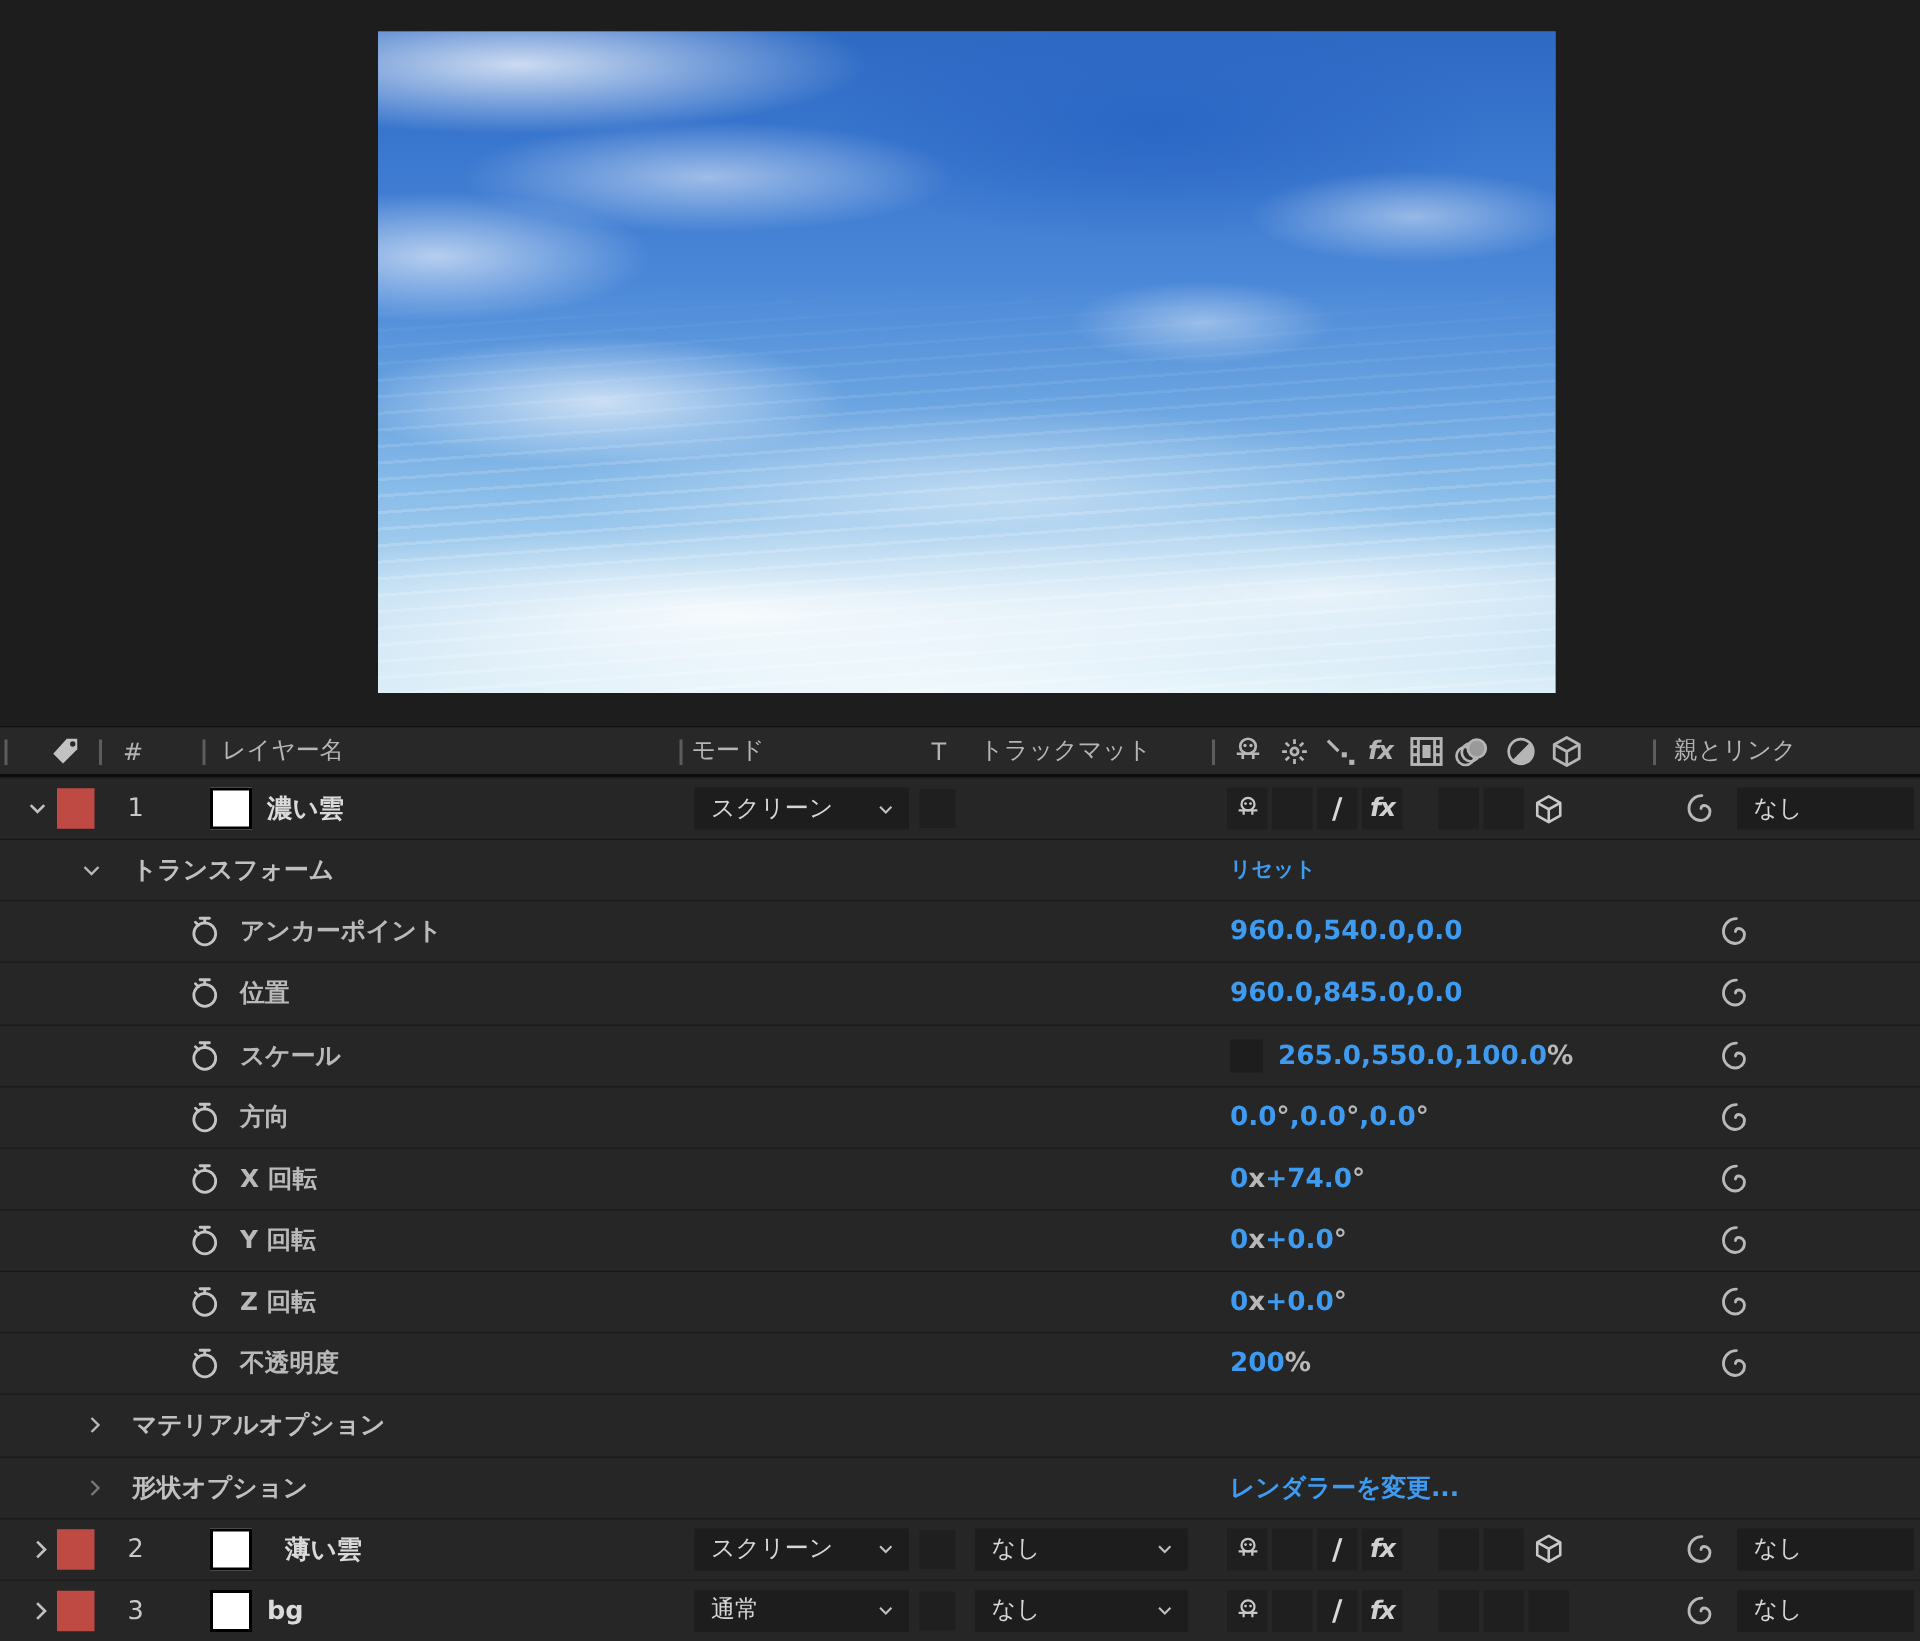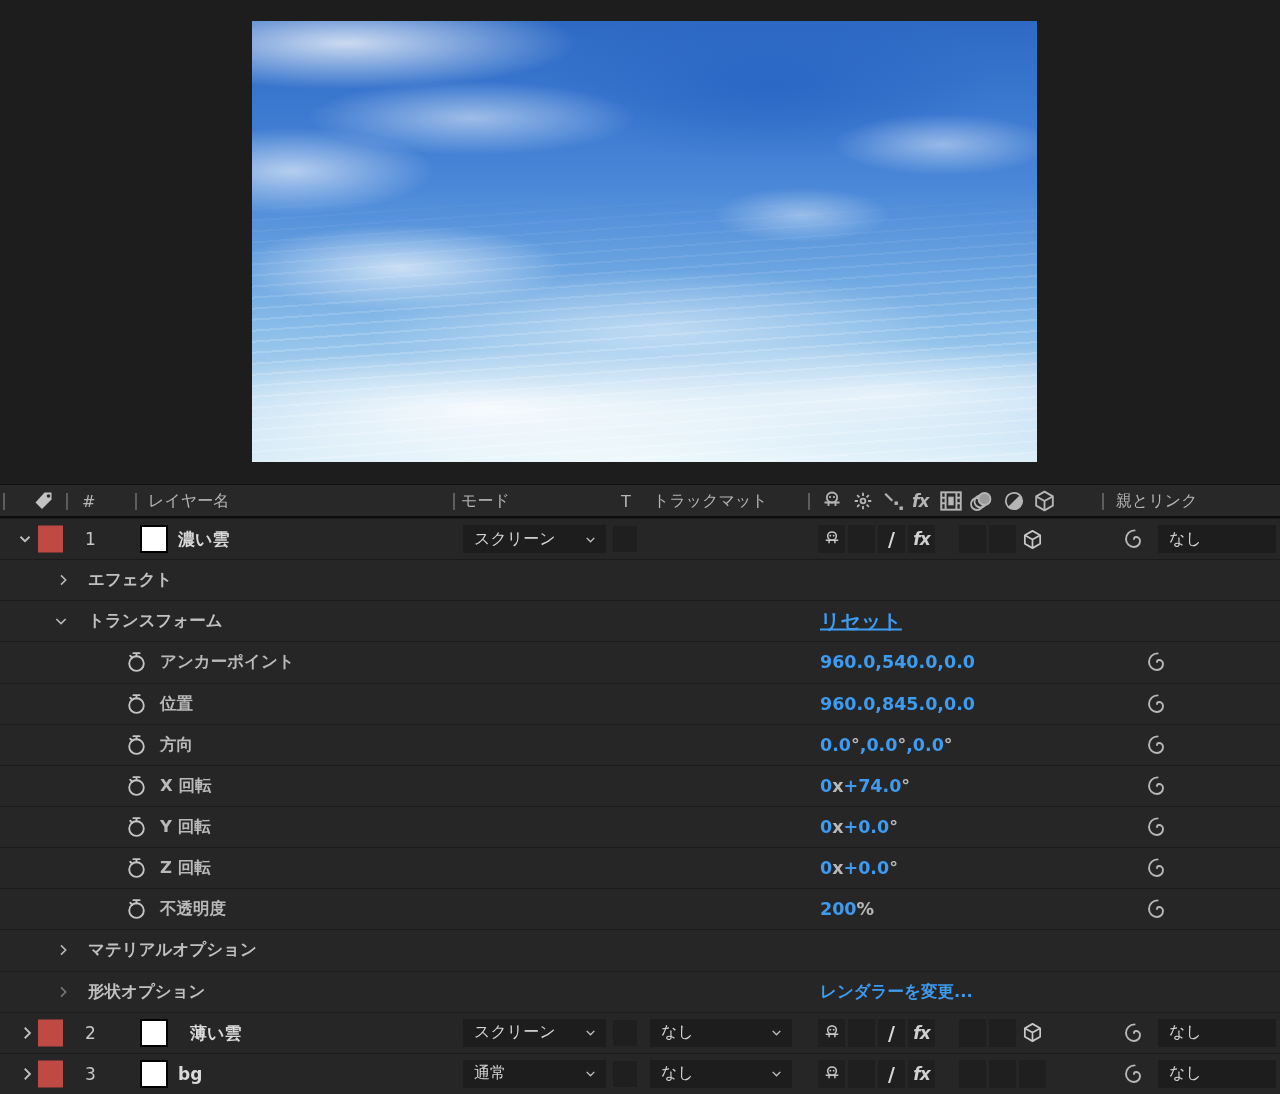--- a/index.html
+++ b/index.html
@@ -61,21 +61,21 @@
   .sw{position:absolute;top:50%;transform:translateY(-50%);display:flex;gap:3px;align-items:center;}
   .cell{width:27px;height:28px;background:#1f1f1f;display:flex;align-items:center;justify-content:center;}
   .cell.clear{background:transparent;}
   .slash{color:#d8d8d8;font-size:19px;font-weight:bold;}
   .fx{color:#d0d0d0;font-size:17px;font-style:italic;font-weight:600;letter-spacing:-1px;}
   .hfx{color:#b5b5b5;font-size:17px;font-style:italic;font-weight:600;letter-spacing:-1px;}
 
   .glabel{color:#c0c0c0;font-size:16.5px;font-weight:bold;}
   .plabel{color:#b9b9b9;font-size:16.5px;font-weight:bold;}
   .pval{font-size:17.5px;font-weight:bold;}
-  .reset{font-size:20px;font-weight:bold;text-decoration:underline;}
+  .reset{font-size:14px;font-weight:bold;}
   .linkbox{width:22px;height:22px;background:#1d1d1d;}
   .renderer{font-size:16.5px;font-weight:bold;}
 
   svg{display:block;}
 </style>
 </head>
 <body>
 
 <div class="screen">
 
@@ -206,28 +206,20 @@
       <span class="at" style="left:1122px">
         <svg width="24" height="24" viewBox="0 0 24 24" stroke="#b8b8b8" fill="none" stroke-width="1.9" stroke-linecap="round">
             <path d="M12 12 a2 2 0 0 1 2 -2 a4 4 0 0 1 4 4 a6 6 0 0 1 -6 6 a8 8 0 0 1 -8 -8 a8.6 8.6 0 0 1 8.6 -8.6"></path>
           </svg>
       </span>
       <div class="at dd" style="left:1158px;width:118px">
           <span class="lbl">なし</span>
         </div>
     </div>
 
-    <div class="row">
-      <span class="at chev" style="left:55px">
-        <svg width="16" height="16" viewBox="0 0 24 24" stroke="#b8b8b8" fill="none" stroke-width="2.4">
-            <path d="M9 5 L16 12 L9 19"></path>
-          </svg>
-      </span>
-      <span class="at glabel" style="left:88px">エフェクト</span>
-    </div>
 
     <div class="row">
       <span class="at chev" style="left:53px">
         <svg width="16" height="16" viewBox="0 0 24 24" stroke="#b8b8b8" fill="none" stroke-width="2.4">
             <path d="M5 9 L12 16 L19 9"></path>
           </svg>
       </span>
       <span class="at glabel" style="left:88px">トランスフォーム</span>
       <span class="at blue reset" style="left:820px">リセット</span>
     </div>
@@ -257,20 +249,36 @@
       </span>
       <span class="at plabel" style="left:160px">位置</span>
       <span class="at pval blue" style="left:820px">960.0,845.0,0.0</span>
       <span class="at" style="left:1145px">
         <svg width="24" height="24" viewBox="0 0 24 24" stroke="#b8b8b8" fill="none" stroke-width="1.9" stroke-linecap="round">
             <path d="M12 12 a2 2 0 0 1 2 -2 a4 4 0 0 1 4 4 a6 6 0 0 1 -6 6 a8 8 0 0 1 -8 -8 a8.6 8.6 0 0 1 8.6 -8.6"></path>
           </svg>
       </span>
     </div>
 
+    <div class="row">
+      <span class="at" style="left:124px">
+        <svg width="25" height="25" viewBox="0 0 24 24" stroke="#c4c4c4" fill="none" stroke-width="1.8" stroke-linecap="round">
+            <circle cx="12" cy="13.5" r="7"></circle>
+            <path d="M12 3.5 V6.5 M9 3.5 H15 M6 6 L8 8"></path>
+          </svg>
+      </span>
+      <span class="at plabel" style="left:160px">スケール</span>
+      <span class="at linkbox" style="left:820px"></span>
+      <span class="at pval" style="left:852px"><span class="blue">265.0,550.0,100.0</span><span class="gray">%</span></span>
+      <span class="at" style="left:1145px">
+        <svg width="24" height="24" viewBox="0 0 24 24" stroke="#b8b8b8" fill="none" stroke-width="1.9" stroke-linecap="round">
+            <path d="M12 12 a2 2 0 0 1 2 -2 a4 4 0 0 1 4 4 a6 6 0 0 1 -6 6 a8 8 0 0 1 -8 -8 a8.6 8.6 0 0 1 8.6 -8.6"></path>
+          </svg>
+      </span>
+    </div>
 
     <div class="row">
       <span class="at" style="left:124px">
         <svg width="25" height="25" viewBox="0 0 24 24" stroke="#c4c4c4" fill="none" stroke-width="1.8" stroke-linecap="round">
             <circle cx="12" cy="13.5" r="7"></circle>
             <path d="M12 3.5 V6.5 M9 3.5 H15 M6 6 L8 8"></path>
           </svg>
       </span>
       <span class="at plabel" style="left:160px">方向</span>
       <span class="at pval" style="left:820px"><span class="blue">0.0</span><span class="gray">°</span><span class="blue">,</span><span class="blue">0.0</span><span class="gray">°</span><span class="blue">,</span><span class="blue">0.0</span><span class="gray">°</span></span>

